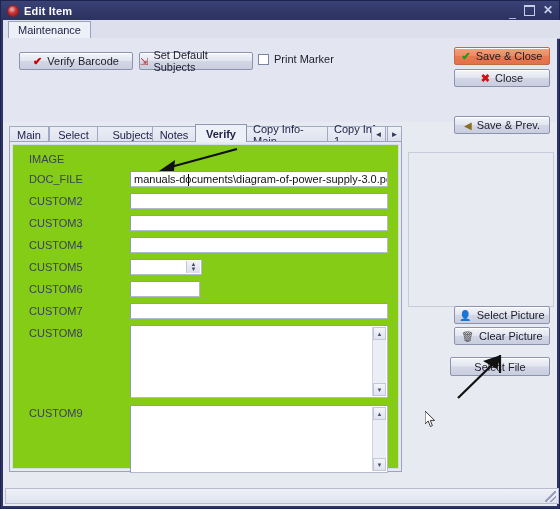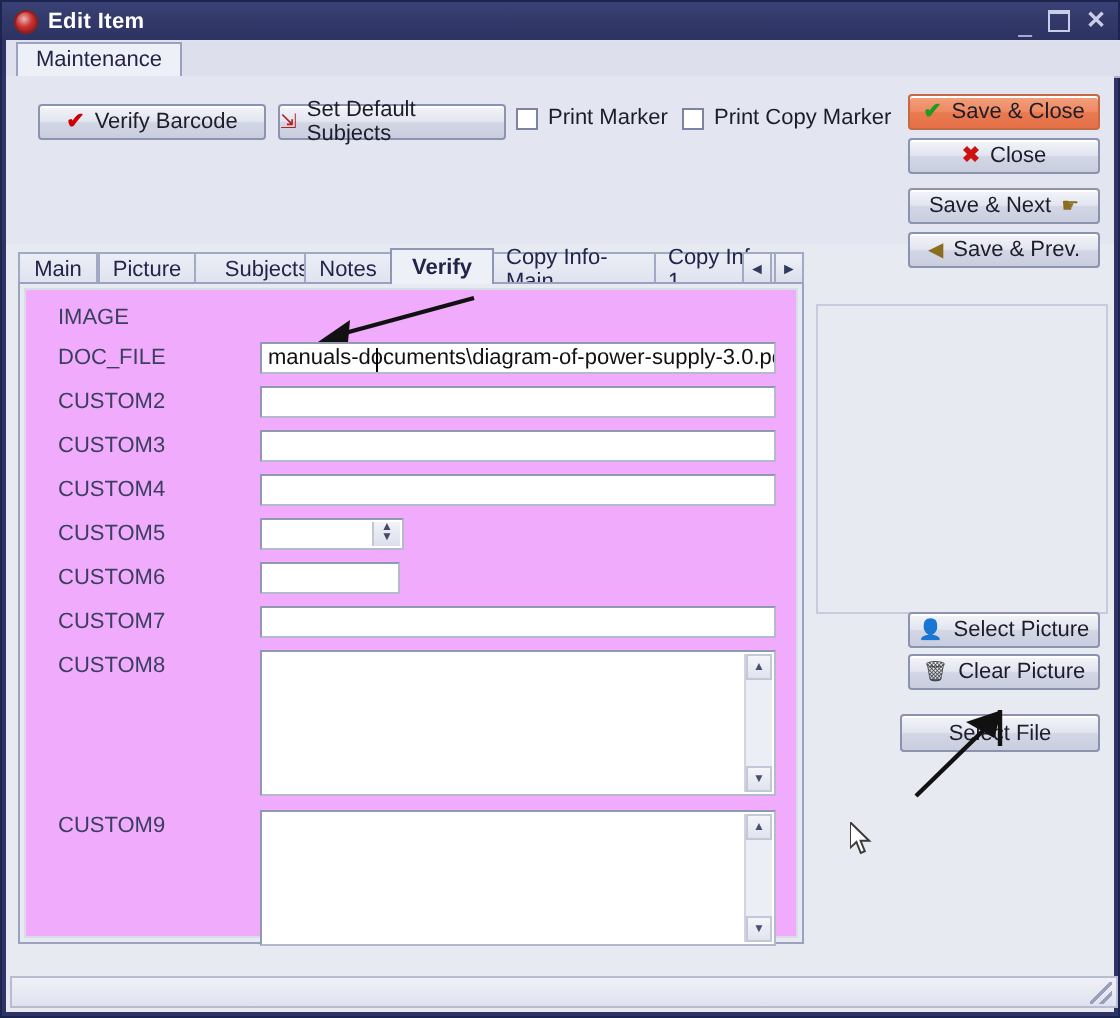--- a/index.html
+++ b/index.html
@@ -134,21 +134,21 @@
   
   .formpanel{
     position:absolute;left:6px;top:121px;width:393px;height:331px;
     background:#e8eaf2;
     border:1px solid #9aa2c0;
     box-sizing:border-box;
   }
   .formpanel .inner{
     position:absolute;left:2px;top:2px;right:2px;bottom:2px;
     border:1px solid #d8dbe8;
-    background:#f0abfc;
+    background:#84cc16;
   }
   .flabel{
     position:absolute;font-size:11px;color:#3a3f5e;left:16px;
   }
   .field{
     position:absolute;background:#ffffff;
     border:1px solid #b4b9cc;border-top-color:#9098b2;border-left-color:#9098b2;
     box-sizing:border-box;
   }
   .field-text{
@@ -246,49 +246,41 @@
       <div class="btn tb-setdef">
         <span style="font-size:10px;color:#b32121;">⇲</span>
         <span>Set Default Subjects</span>
       </div>
 
       <div class="chk-wrap chk-print">
         <span class="checkbox"></span>
         <span>Print Marker</span>
       </div>
 
-      <div class="chk-wrap chk-copy">
-        <span class="checkbox"></span>
-        <span>Print Copy Marker</span>
-      </div>
 
       <div class="cmd cmd-save-close">
         <span class="tick-green">✔</span>
         <span>Save &amp; Close</span>
       </div>
 
       <div class="cmd cmd-close">
         <span class="x-red">✖</span>
         <span>Close</span>
       </div>
 
-      <div class="cmd cmd-next">
-        <span>Save &amp; Next</span>
-        <span class="glyph-hand">☛</span>
-      </div>
 
       <div class="cmd cmd-prev">
         <span class="glyph-back">◀</span>
         <span>Save &amp; Prev.</span>
       </div>
     </div>
 
     <div class="tabstrip">
       <div class="tab" style="left:0px;width:40px;">Main</div>
-      <div class="tab" style="left:40px;width:49px;">Picture</div>
+      <div class="tab" style="left:40px;width:49px;">Select</div>
       <div class="tab" style="left:88px;width:73px;">Subjects</div>
       <div class="tab" style="left:143px;width:44px;">Notes</div>
       <div class="tab active" style="left:186px;width:52px;">Verify</div>
       <div class="tab" style="left:237px;width:82px;">Copy Info-Main</div>
       <div class="tab" style="left:318px;width:66px;">Copy Info-1</div>
       <div class="tabnav" style="left:362px;">◄</div>
       <div class="tabnav" style="left:378px;">►</div>
     </div>
 
     <div class="formpanel">

